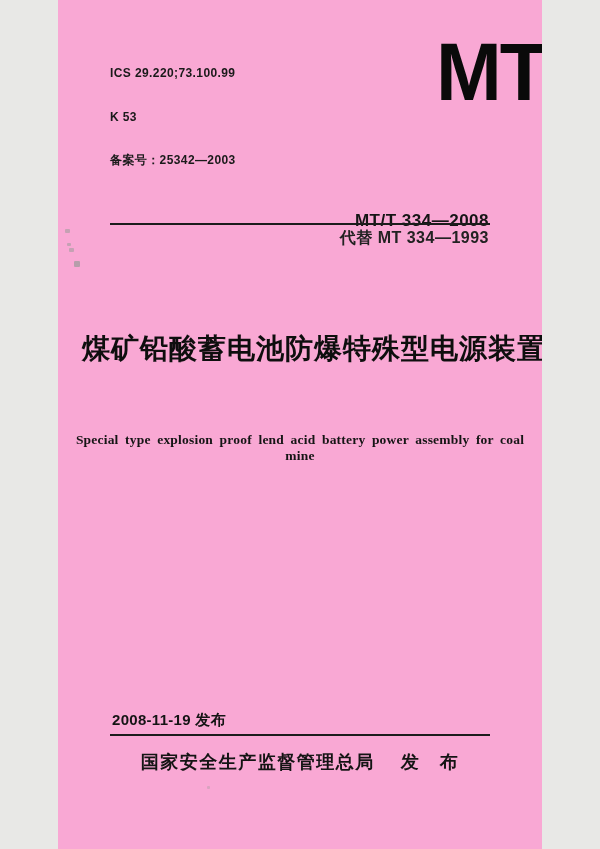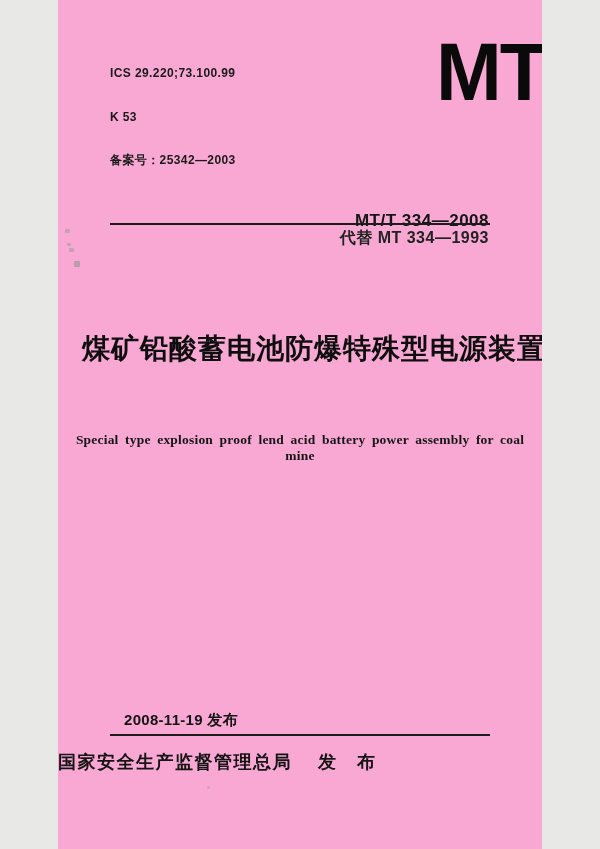--- a/index.html
+++ b/index.html
@@ -127,30 +127,29 @@
     position: absolute;
     left: 54px;
     right: 72px;
     top: 711px;
     display: flex;
     justify-content: space-between;
     font-size: 15px;
     font-weight: bold;
     letter-spacing: 0.3px;
     color: #141414;
-    margin-left: 12px;
   }
 
   
   .publisher-row {
     position: absolute;
     left: 0;
     right: 0;
     top: 750px;
-    text-align: left;
+    text-align: center;
     font-size: 18px;
     font-weight: bold;
     letter-spacing: 1.5px;
     color: #141414;
     white-space: nowrap;
   }
   .publisher-row .gap {
     display: inline-block;
     width: 26px;
   }

